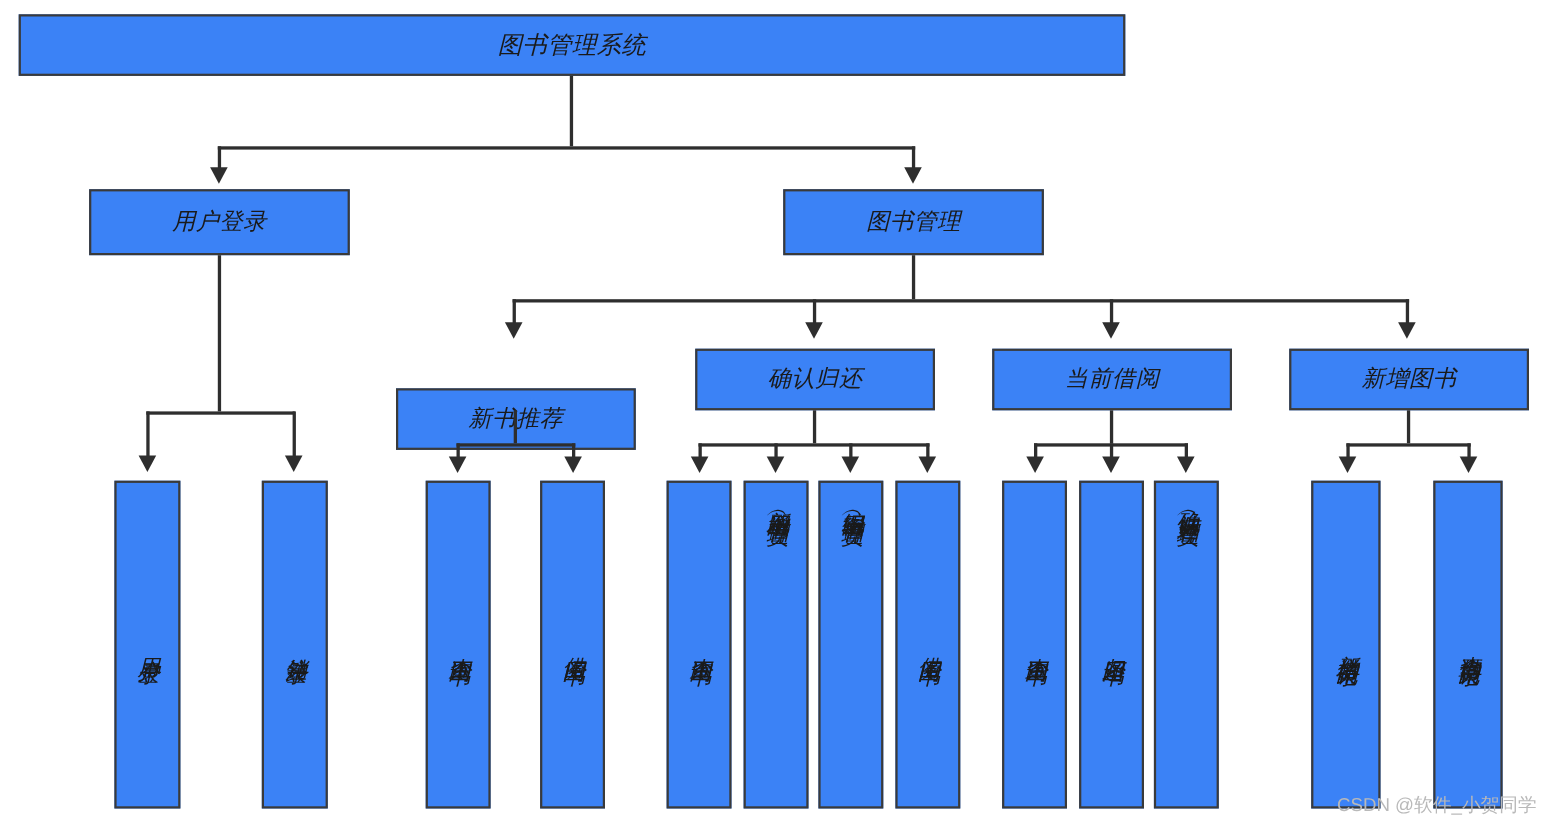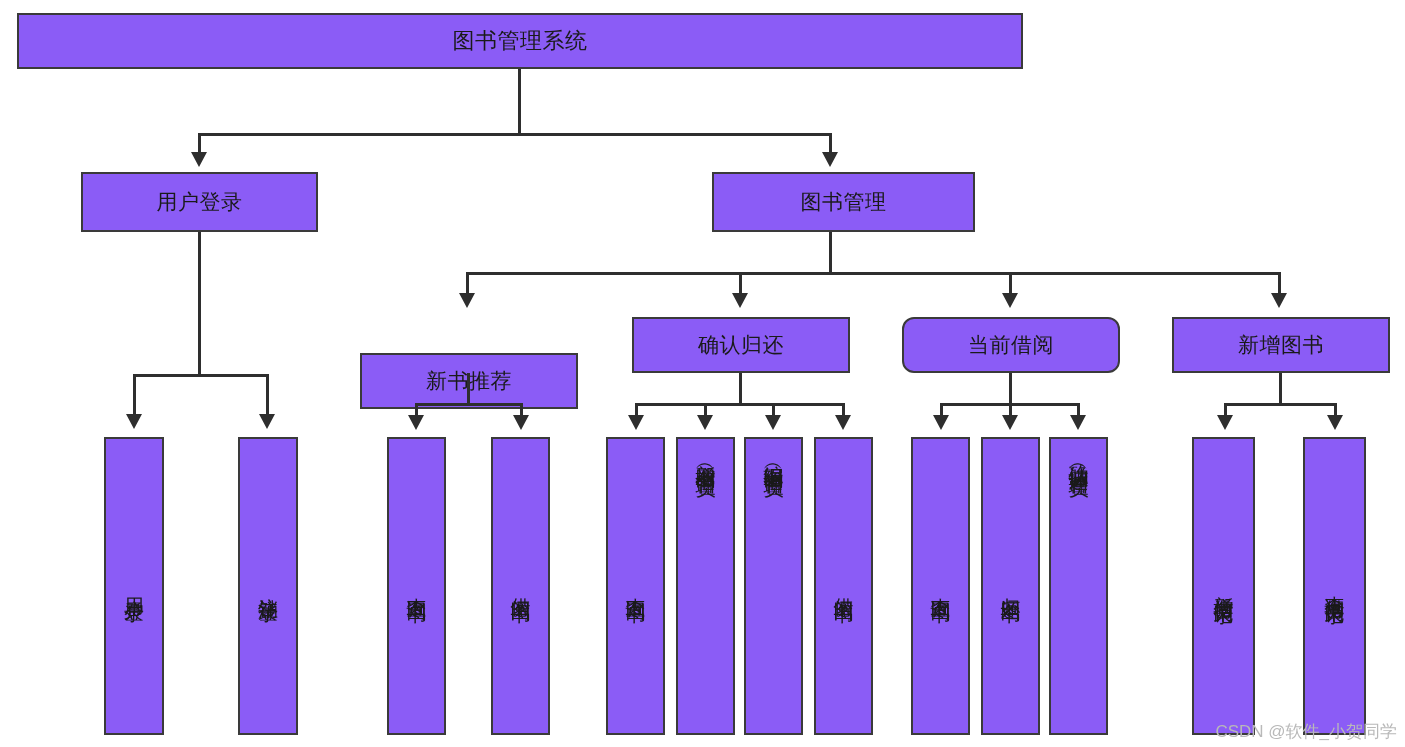--- a/index.html
+++ b/index.html
@@ -15,26 +15,27 @@
     position: relative;
     width: 1405px;
     height: 747px;
     background: #ffffff;
     overflow: hidden;
   }
   
   .node {
     position: absolute;
     box-sizing: border-box;
-    background: #8b5cf6;
+    background: #3b82f6;
     border: 2.5px solid #3a3a3a;
     display: flex;
     align-items: center;
     justify-content: center;
     color: #1a1a1a;
+    font-style: italic;
   }
   .node .label {
     font-size: 21px;
     line-height: 1.15;
     letter-spacing: 0.5px;
     white-space: nowrap;
     text-align: center;
   }
   
   .node.root {
@@ -99,21 +100,21 @@
 
   <div class="ln v" style="left:198px; top:133px; width:3px; height:22px;"></div>
   <div class="arrow" style="left:191px; top:152px;"></div>
   <div class="ln v" style="left:829px; top:133px; width:3px; height:22px;"></div>
   <div class="arrow" style="left:822px; top:152px;"></div>
 
   <div class="node" style="left:81px; top:172px; width:237px; height:60px;">
     <span class="label">用户登录</span>
   </div>
 
-  <div class="node" style="left:712px; top:172px; width:263px; height:60px;">
+  <div class="node" style="left:712px; top:172px; width:237px; height:60px;">
     <span class="label">图书管理</span>
   </div>
 
   <div class="ln v" style="left:198px; top:232px; width:3px; height:142px;"></div>
   <div class="ln h" style="left:133px; top:374px; width:135px; height:3px;"></div>
   <div class="ln v" style="left:133px; top:374px; width:3px; height:42px;"></div>
   <div class="arrow" style="left:126px; top:414px;"></div>
   <div class="ln v" style="left:266px; top:374px; width:3px; height:42px;"></div>
   <div class="arrow" style="left:259px; top:414px;"></div>
 
@@ -127,21 +128,21 @@
   <div class="arrow" style="left:1002px; top:293px;"></div>
   <div class="ln v" style="left:1278px; top:272px; width:3px; height:24px;"></div>
   <div class="arrow" style="left:1271px; top:293px;"></div>
 
   <div class="node" style="left:360px; top:317px; width:218px; height:56px;margin-top:36px;">
     <span class="label">新书推荐</span>
   </div>
   <div class="node" style="left:632px; top:317px; width:218px; height:56px;">
     <span class="label">确认归还</span>
   </div>
-  <div class="node" style="left:902px; top:317px; width:218px; height:56px;border-radius:12px;">
+  <div class="node" style="left:902px; top:317px; width:218px; height:56px;">
     <span class="label">当前借阅</span>
   </div>
   <div class="node" style="left:1172px; top:317px; width:218px; height:56px;">
     <span class="label">新增图书</span>
   </div>
 
   <div class="ln v" style="left:467px; top:373px; width:3px; height:30px;"></div>
   <div class="ln h" style="left:415px; top:403px; width:108px; height:3px;"></div>
   <div class="ln v" style="left:415px; top:403px; width:3px; height:16px;"></div>
   <div class="arrow" style="left:408px; top:415px;"></div>

